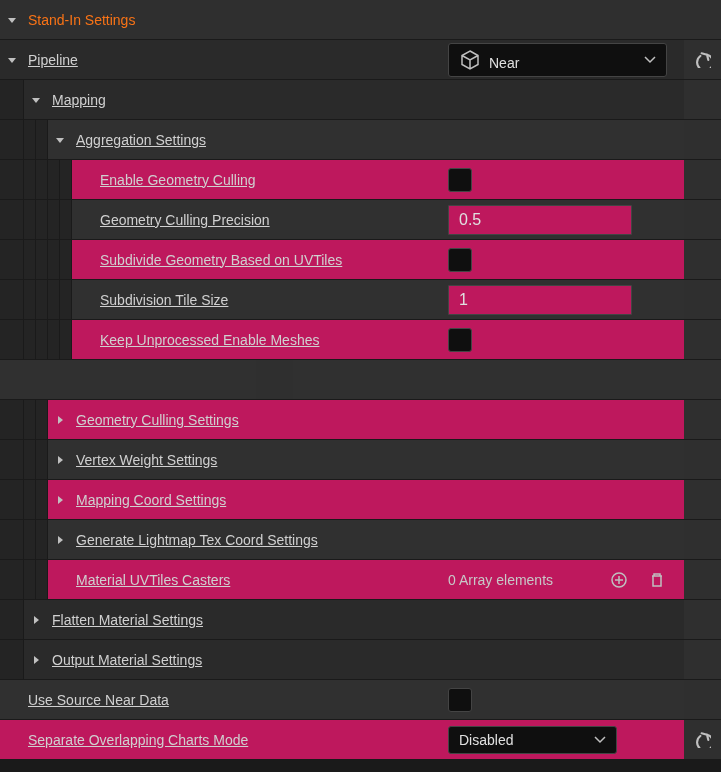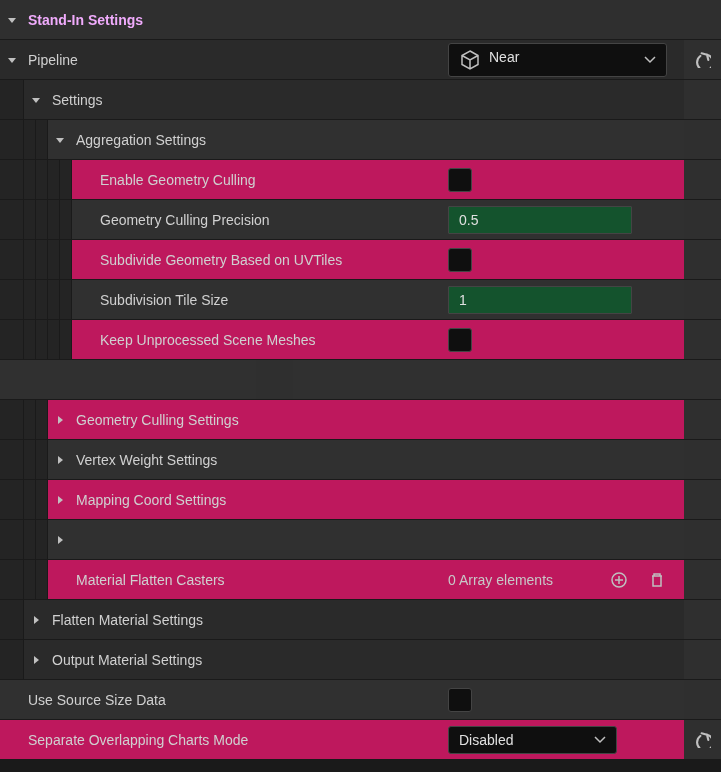--- a/index.html
+++ b/index.html
@@ -57,43 +57,44 @@
     justify-content: center;
     align-items: center;
     flex-shrink: 0;
     cursor: pointer;
   }
   .arrow svg { fill: #c0c0c0; }
   .label-text {
     padding-left: 4px;
     white-space: nowrap;
     color: #d0d0d0;
+    text-decoration: underline;
   }
   .header-text {
-    font-weight: 700;
-    color: #f0abfc;
+    font-weight: 400;
+    color: #f97316;
     padding-left: 4px;
   }
   .checkbox {
     width: 24px;
     height: 24px;
     background: #0f0f0f;
     border: 1px solid #444;
     border-radius: 3px;
     cursor: pointer;
   }
   .text-input {
-    background: #14532d;
+    background: #be185d;
     border: 1px solid #444;
     border-radius: 1px;
     color: #e0e0e0;
     padding: 5px 10px;
     width: 184px;
     font-family: inherit;
-    font-size: 14px;
+    font-size: 16px;
   }
   .dropdown {
     background: #0f0f0f;
     border: 1px solid #444;
     border-radius: 3px;
     color: #e0e0e0;
     padding: 5px 10px;
     display: flex;
     align-items: center;
     justify-content: space-between;
@@ -172,21 +173,21 @@
   <div class="label-cell">
     <div class="arrow">
         <svg width="12" height="12">
           <use href="#arrow-down"></use>
         </svg>
       </div>
     <span class="label-text">Pipeline</span>
   </div>
   <div class="value-cell">
     <div class="dropdown wide">
-      <div style="display:flex;align-items:flex-start">
+      <div style="display:flex;align-items:flex-end">
         <svg class="cube-icon" viewBox="0 0 22 22">
             <use href="#cube-ic"></use>
           </svg>
         <span>Near</span>
       </div>
       <svg class="chevron">
           <use href="#chev-down"></use>
         </svg>
     </div>
   </div>
@@ -200,21 +201,21 @@
 </div>
 
 <div class="row section-row">
   <div class="label-cell">
     <div class="indent-block ind-24"></div>
     <div class="arrow">
         <svg width="12" height="12">
           <use href="#arrow-down"></use>
         </svg>
       </div>
-    <span class="label-text">Settings</span>
+    <span class="label-text">Mapping</span>
   </div>
   <div class="value-cell"></div>
   <div class="extra-cell"></div>
 </div>
 
 <div class="row prop-row">
   <div class="label-cell">
     <div class="indent-block ind-24"></div>
     <div class="indent-block ind-12"></div>
     <div class="indent-block ind-12"></div>
@@ -294,21 +295,21 @@
 </div>
 
 <div class="row prop-row">
   <div class="label-cell">
     <div class="indent-block ind-24"></div>
     <div class="indent-block ind-12"></div>
     <div class="indent-block ind-12"></div>
     <div class="indent-block ind-12"></div>
     <div class="indent-block ind-12"></div>
     <div class="no-arrow-pad"></div>
-    <span class="label-text">Keep Unprocessed Scene Meshes</span>
+    <span class="label-text">Keep Unprocessed Enable Meshes</span>
   </div>
   <div class="value-cell">
     <div class="checkbox"></div>
   </div>
   <div class="extra-cell"></div>
 </div>
 
 <div class="row prop-row">
   <div class="value-cell"></div>
   <div class="extra-cell"></div>
@@ -365,32 +366,33 @@
 <div class="row prop-row">
   <div class="label-cell">
     <div class="indent-block ind-24"></div>
     <div class="indent-block ind-12"></div>
     <div class="indent-block ind-12"></div>
     <div class="arrow">
         <svg width="12" height="12">
           <use href="#arrow-right"></use>
         </svg>
       </div>
-  </div>
-  <div class="value-cell"></div>
-  <div class="extra-cell"></div>
-</div>
-
-<div class="row prop-row">
-  <div class="label-cell">
-    <div class="indent-block ind-24"></div>
-    <div class="indent-block ind-12"></div>
-    <div class="indent-block ind-12"></div>
-    <div class="no-arrow-pad"></div>
-    <span class="label-text">Material Flatten Casters</span>
+    <span class="label-text">Generate Lightmap Tex Coord Settings</span>
+  </div>
+  <div class="value-cell"></div>
+  <div class="extra-cell"></div>
+</div>
+
+<div class="row prop-row">
+  <div class="label-cell">
+    <div class="indent-block ind-24"></div>
+    <div class="indent-block ind-12"></div>
+    <div class="indent-block ind-12"></div>
+    <div class="no-arrow-pad"></div>
+    <span class="label-text">Material UVTiles Casters</span>
   </div>
   <div class="value-cell">
     <span>0 Array elements</span>
     <div class="array-actions">
       <div class="icon-btn">
           <svg width="16" height="16">
             <use href="#plus-circ"></use>
           </svg>
         </div>
       <div class="icon-btn">
@@ -427,21 +429,21 @@
       </div>
     <span class="label-text">Output Material Settings</span>
   </div>
   <div class="value-cell"></div>
   <div class="extra-cell"></div>
 </div>
 
 <div class="row prop-row">
   <div class="label-cell">
     <div class="no-arrow-pad"></div>
-    <span class="label-text">Use Source Size Data</span>
+    <span class="label-text">Use Source Near Data</span>
   </div>
   <div class="value-cell">
     <div class="checkbox"></div>
   </div>
   <div class="extra-cell"></div>
 </div>
 
 <div class="row prop-row">
   <div class="label-cell">
     <div class="no-arrow-pad"></div>

